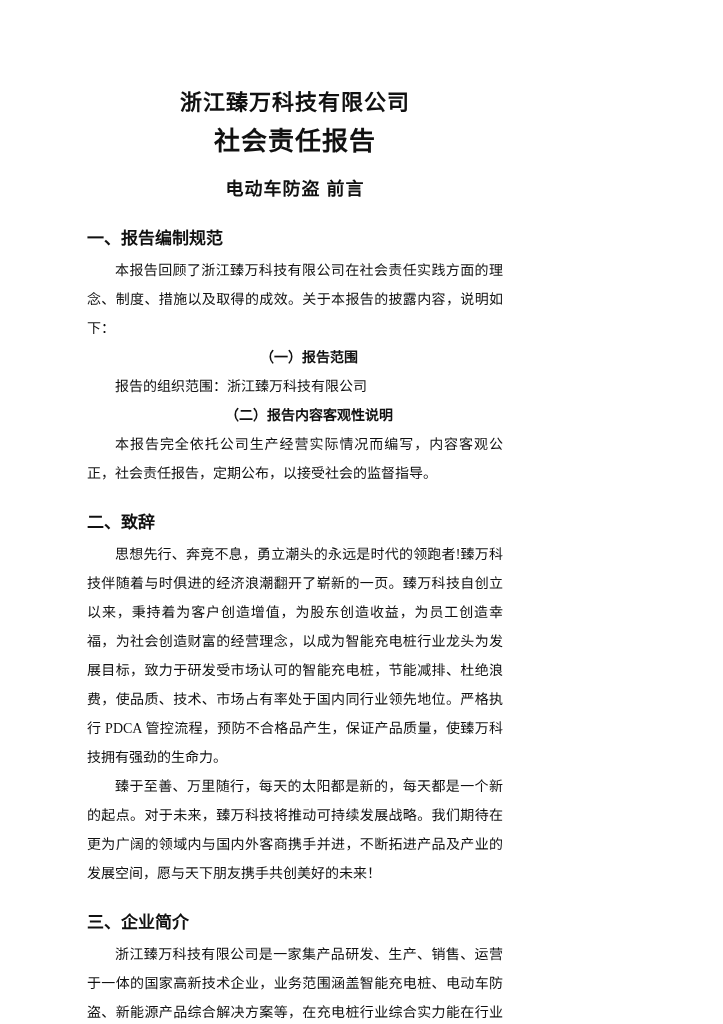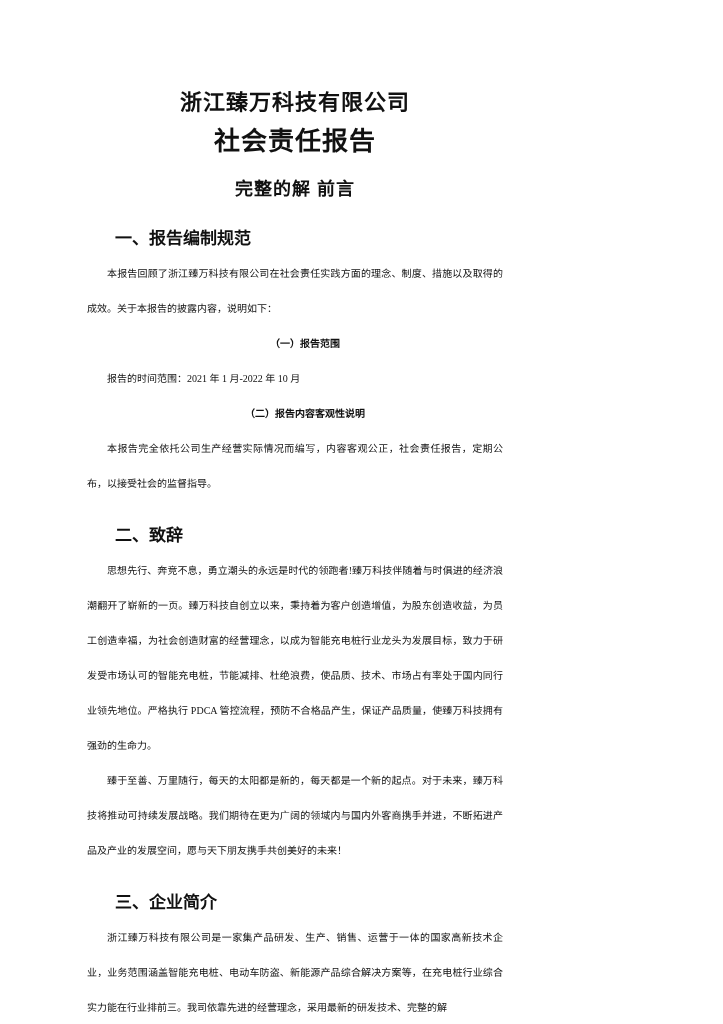--- a/index.html
+++ b/index.html
@@ -42,49 +42,48 @@
     margin-top: 14px;
     letter-spacing: 1px;
   }
   section { display: block; }
   .sec-heading {
     font-size: 17px;
     font-weight: bold;
     line-height: 30px;
     margin-top: 20px;
     margin-bottom: 2px;
-    margin-left: 28px;
   }
   .para, .line, .subheading {
-    font-size: 10px;
-    line-height: 35px;
+    font-size: 14px;
+    line-height: 29px;
     text-indent: 2em;
   }
   .para {
     text-align: justify;
     text-justify: inter-ideograph;
   }
   .subheading {
     font-weight: bold;
     text-align: center;
   }
 </style>
 </head>
 <body>
 
 <div class="page">
   <h1 class="doc-title">浙江臻万科技有限公司</h1>
   <h1 class="doc-subtitle">社会责任报告</h1>
-  <h2 class="part-heading">完整的解 前言</h2>
+  <h2 class="part-heading">电动车防盗 前言</h2>
   <div id="sections">
       <section>
         <h3 class="sec-heading">一、报告编制规范</h3>
         <p class="para">本报告回顾了浙江臻万科技有限公司在社会责任实践方面的理念、制度、措施以及取得的成效。关于本报告的披露内容，说明如下：</p>
         <p class="subheading">（一）报告范围</p>
-        <p class="line">报告的时间范围：2021 年 1 月-2022 年 10 月</p>
+        <p class="line">报告的组织范围：浙江臻万科技有限公司</p>
         <p class="subheading">（二）报告内容客观性说明</p>
         <p class="para">本报告完全依托公司生产经营实际情况而编写，内容客观公正，社会责任报告，定期公布，以接受社会的监督指导。</p>
       </section>
       <section>
         <h3 class="sec-heading">二、致辞</h3>
         <p class="para">思想先行、奔竞不息，勇立潮头的永远是时代的领跑者!臻万科技伴随着与时俱进的经济浪潮翻开了崭新的一页。臻万科技自创立以来，秉持着为客户创造增值，为股东创造收益，为员工创造幸福，为社会创造财富的经营理念，以成为智能充电桩行业龙头为发展目标，致力于研发受市场认可的智能充电桩，节能减排、杜绝浪费，使品质、技术、市场占有率处于国内同行业领先地位。严格执行 PDCA 管控流程，预防不合格品产生，保证产品质量，使臻万科技拥有强劲的生命力。</p>
         <p class="para">臻于至善、万里随行，每天的太阳都是新的，每天都是一个新的起点。对于未来，臻万科技将推动可持续发展战略。我们期待在更为广阔的领域内与国内外客商携手并进，不断拓进产品及产业的发展空间，愿与天下朋友携手共创美好的未来！</p>
       </section>
       <section>
         <h3 class="sec-heading">三、企业简介</h3>

